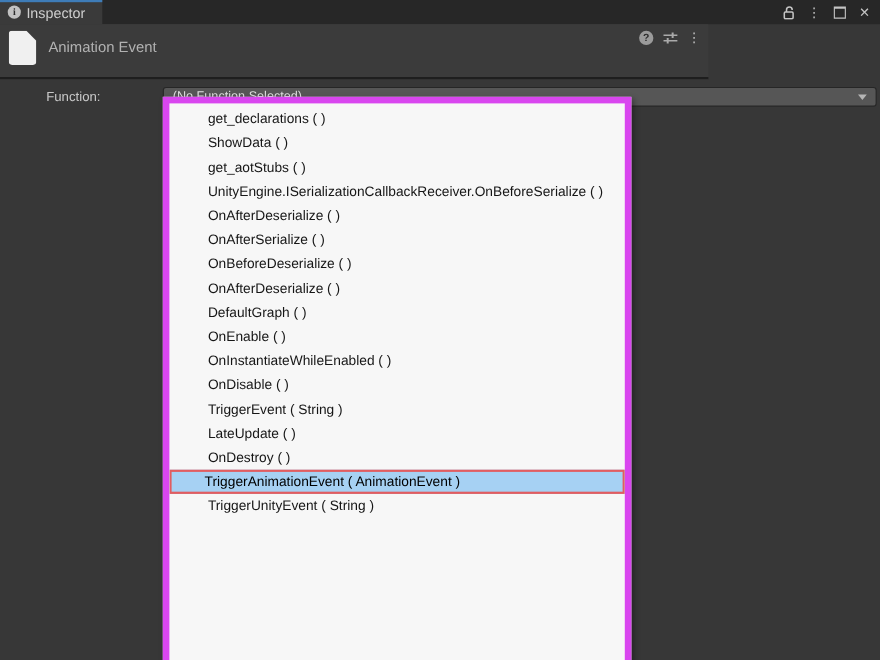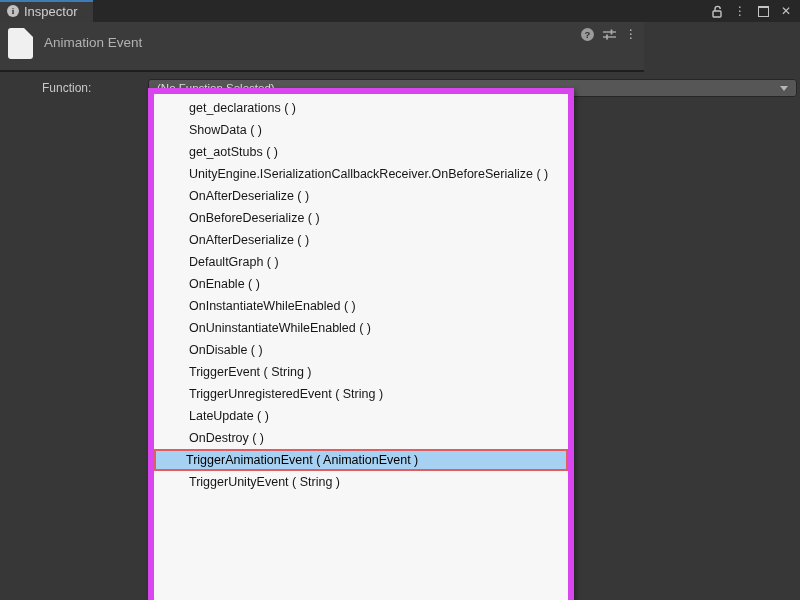--- a/index.html
+++ b/index.html
@@ -138,28 +138,27 @@
     <span class="dropdown-value">(No Function Selected)</span>
     <span class="dd-arrow"></span>
   </div>
 
   <div class="popup" id="popup">
       <div class="menu-item">get_declarations ( )</div>
       <div class="menu-item">ShowData ( )</div>
       <div class="menu-item">get_aotStubs ( )</div>
       <div class="menu-item">UnityEngine.ISerializationCallbackReceiver.OnBeforeSerialize ( )</div>
       <div class="menu-item">OnAfterDeserialize ( )</div>
+      <div class="menu-item">OnAfterSerialize ( )</div>
       <div class="menu-item">OnBeforeDeserialize ( )</div>
       <div class="menu-item">OnAfterDeserialize ( )</div>
       <div class="menu-item">DefaultGraph ( )</div>
       <div class="menu-item">OnEnable ( )</div>
       <div class="menu-item">OnInstantiateWhileEnabled ( )</div>
-      <div class="menu-item">OnUninstantiateWhileEnabled ( )</div>
       <div class="menu-item">OnDisable ( )</div>
       <div class="menu-item">TriggerEvent ( String )</div>
-      <div class="menu-item">TriggerUnregisteredEvent ( String )</div>
       <div class="menu-item">LateUpdate ( )</div>
       <div class="menu-item">OnDestroy ( )</div>
       <div class="menu-item highlighted">TriggerAnimationEvent ( AnimationEvent )</div>
       <div class="menu-item">TriggerUnityEvent ( String )</div>
     </div>
 
 </div>
 
 </body></html>

